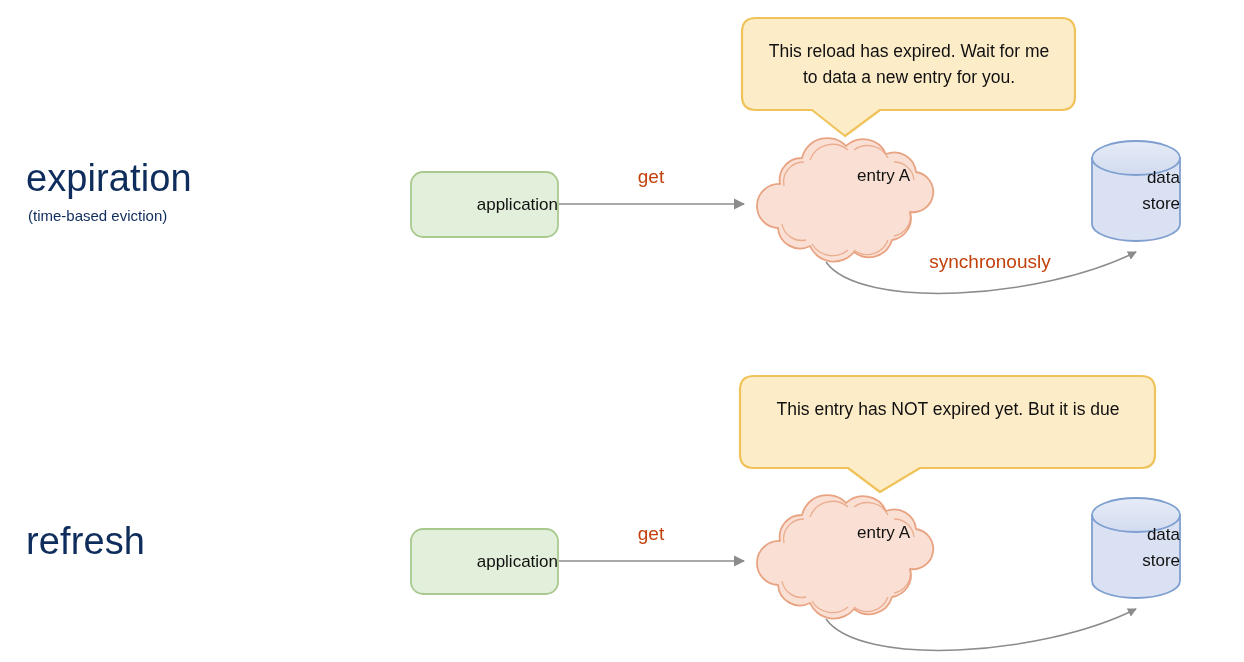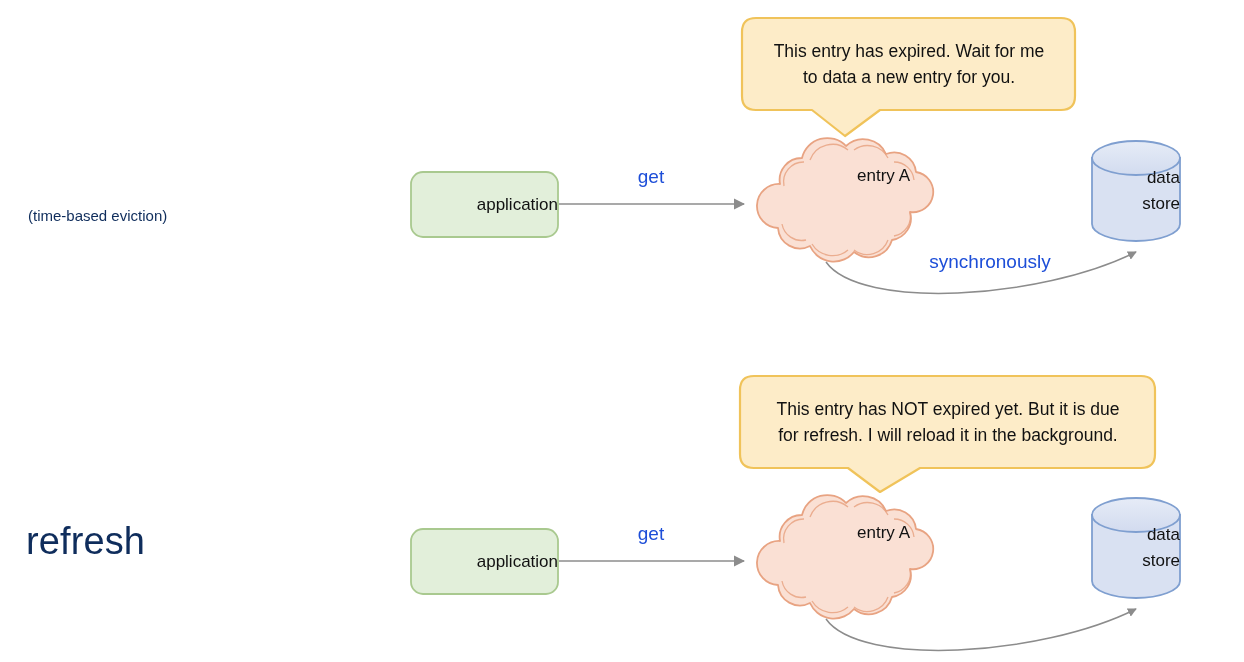--- a/index.html
+++ b/index.html
@@ -44,21 +44,21 @@
     text-align: left;
   }
   .node-label {
     font-size: 17px;
     color: #111111;
     text-align: right;
     line-height: 26px;
   }
   .edge-label {
     font-size: 19px;
-    color: #1d4ed8;
+    color: #c2410c;
     text-align: center;
   }
   .bubble-text {
     font-size: 17.5px;
     color: #111111;
     line-height: 26px;
     text-align: center;
   }
 </style>
 </head>
@@ -174,37 +174,37 @@
     </g>
 
     <g>
       <path d="M 1092 515 L 1092 581 A 44 17 0 0 0 1180 581 L 1180 515 Z" fill="#d9e1f2" stroke="#7f9fd0" stroke-width="1.8"></path>
       <ellipse cx="1136" cy="515" rx="44" ry="17" fill="url(#cylTop)" stroke="#7f9fd0" stroke-width="1.8"></ellipse>
     </g>
 
     <path d="M 826 619 C 860 667, 1040 657, 1136 609" fill="none" stroke="#8c8c8c" stroke-width="1.5" marker-end="url(#arrowhead-sm)"></path>
   </svg>
 
+  <div class="txt section-title" style="left:26px; top:157px; width:320px;">expiration</div>
   <div class="txt section-sub" style="left:28px; top:207px; width:340px;">(time-based eviction)</div>
 
-  <div class="txt bubble-text" style="left:748px; top:38px; width:322px;">This entry has expired. Wait for me</div>
+  <div class="txt bubble-text" style="left:748px; top:38px; width:322px;">This reload has expired. Wait for me</div>
   <div class="txt bubble-text" style="left:748px; top:64px; width:322px;">to data a new entry for you.</div>
 
   <div class="txt node-label" style="left:411px; top:192px; width:147px;">application</div>
   <div class="txt node-label" style="left:760px; top:163px; width:150px;">entry A</div>
   <div class="txt node-label" style="left:1092px; top:165px; width:88px;">data</div>
   <div class="txt node-label" style="left:1092px; top:191px; width:88px;">store</div>
 
   <div class="txt edge-label" style="left:608px; top:166px; width:86px;">get</div>
   <div class="txt edge-label" style="left:900px; top:251px; width:180px;">synchronously</div>
 
   <div class="txt section-title" style="left:26px; top:520px; width:320px;">refresh</div>
 
   <div class="txt bubble-text" style="left:746px; top:396px; width:404px;">This entry has NOT expired yet. But it is due</div>
-  <div class="txt bubble-text" style="left:746px; top:422px; width:404px;">for refresh. I will reload it in the background.</div>
 
   <div class="txt node-label" style="left:411px; top:549px; width:147px;">application</div>
   <div class="txt node-label" style="left:760px; top:520px; width:150px;">entry A</div>
   <div class="txt node-label" style="left:1092px; top:522px; width:88px;">data</div>
   <div class="txt node-label" style="left:1092px; top:548px; width:88px;">store</div>
 
   <div class="txt edge-label" style="left:608px; top:523px; width:86px;">get</div>
 
 </div>
 

